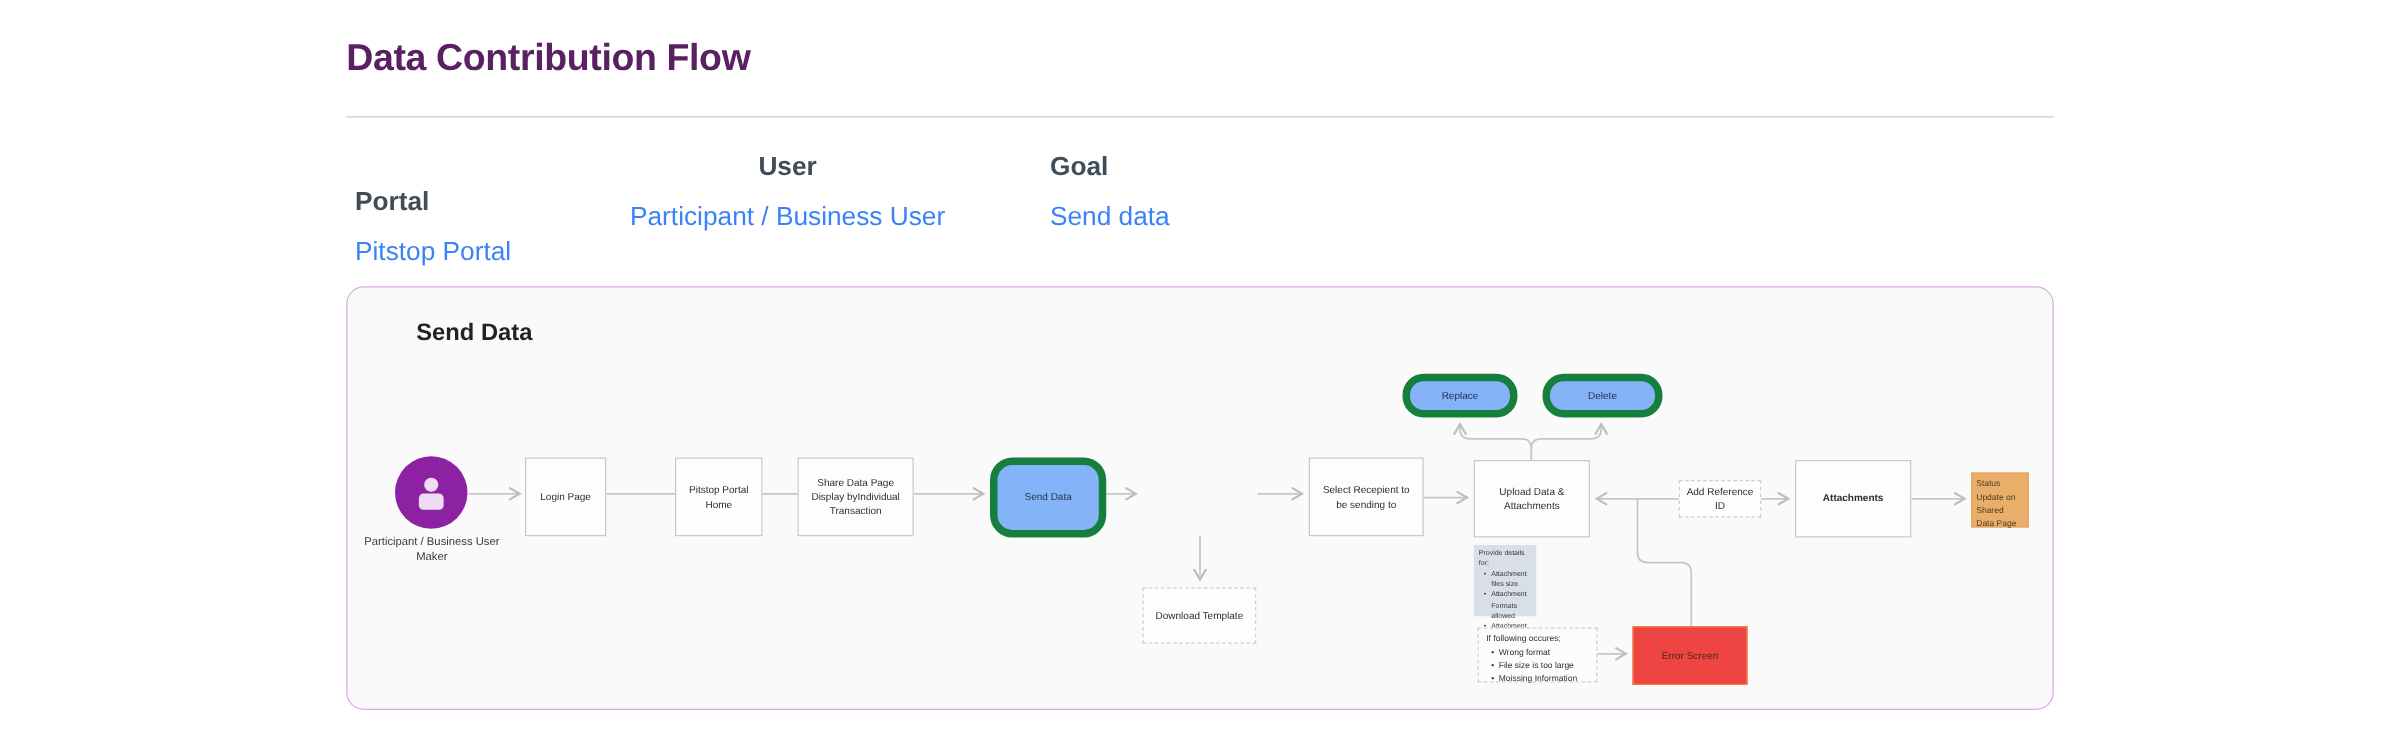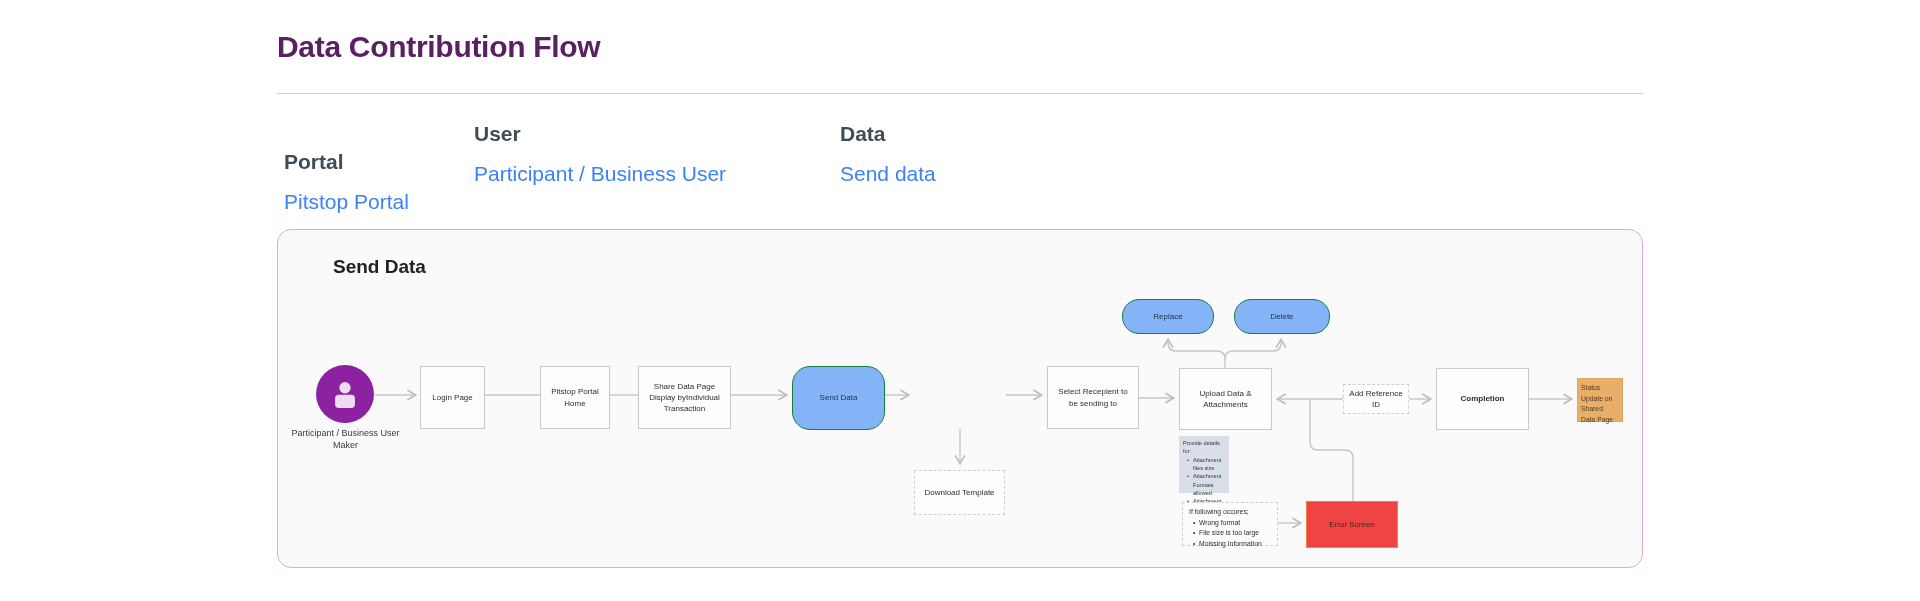--- a/index.html
+++ b/index.html
@@ -7,33 +7,33 @@
               font-family:"Liberation Sans", sans-serif; }
   .page { position:relative; width:1828px; height:601px; background:#fff; }
 
   .page-title { position:absolute; left:277px; top:30px; font-size:30px; font-weight:700;
                 color:#5a2162; letter-spacing:-0.3px; }
   .divider { position:absolute; left:277px; top:93px; width:1366px; height:1px; background:#cfcfcf; }
 
   .meta-col { position:absolute; top:120px; }
   .meta-col .meta-label { font-size:21px; font-weight:700; color:#3f4d58; line-height:28px; }
   .meta-col .meta-value { font-size:21px; font-weight:400; color:#3b82f6; line-height:28px; margin-top:12px; }
-  .meta-portal { left:284px;margin-top:28px; } .meta-user { left:474px; } .meta-goal { left:840px; }
+  .meta-portal { left:284px;margin-top:28px; } .meta-user { left:504px;text-align:center; } .meta-goal { left:840px; }
 
   .flow-container { position:absolute; left:277px; top:229px; width:1366px; height:339px;
                     background:#fafafa; border:1.5px solid #dcaae2; border-radius:14px; }
   .flow-heading { position:absolute; left:55px; top:26px; font-size:19px; font-weight:700; color:#222; }
 
   .connectors { position:absolute; left:0; top:0; width:1363px; height:336px; }
 
   .node { position:absolute; background:#fdfdfd; border:1px solid #c9c9c9; display:flex;
           align-items:center; justify-content:center; text-align:center; font-size:8px;
           color:#2e2e2e; line-height:1.4; padding:2px 5px; }
   .node.dashed { border-style:dashed; border-color:#cfcfcf; }
-  .node.blue { background:#85b3f7; border:1px solid #15803d; border-radius:18px; color:#20344d; }
+  .node.blue { background:#85b3f7; border:6px solid #15803d; border-radius:18px; color:#20344d; }
   .node.pill { border-radius:17px; }
   .node.bold { font-weight:700; }
   .node.status { background:#e9ae69; border-color:#e2a55e; color:#4c3c22; font-size:6.8px;
                  align-items:flex-start; justify-content:flex-start; text-align:left;
                  padding:4px 3px; line-height:1.55; }
   .node.error { background:#ef4444; border-color:#f08142; color:#44291a; }
 
   .note { position:absolute; font-size:6.8px; text-align:left; color:#2e2e2e; line-height:1.5; }
   .note-gray { background:#d9dfe8; border:none; font-size:5.6px; color:#33373d; padding:3px 4px; line-height:1.45; }
   .note-dashed { background:#fcfcfc; border:1px dashed #cfcfcf; padding:4px 6px; }
@@ -56,21 +56,21 @@
 
   <div class="meta-col meta-portal">
     <div class="meta-label">Portal</div>
     <div class="meta-value">Pitstop Portal</div>
   </div>
   <div class="meta-col meta-user">
     <div class="meta-label">User</div>
     <div class="meta-value">Participant / Business User</div>
   </div>
   <div class="meta-col meta-goal">
-    <div class="meta-label">Data</div>
+    <div class="meta-label">Goal</div>
     <div class="meta-value">Send data</div>
   </div>
 
   <div class="flow-container">
 
     <div class="flow-heading">Send Data</div>
 
     <svg class="connectors" viewBox="0 0 1363 336" fill="none">
       <defs>
         <marker id="arr" markerWidth="9" markerHeight="10" refX="6.5" refY="4.5" orient="auto">
@@ -108,21 +108,21 @@
       <div>Maker</div>
     </div>
 
     <div class="node" style="left:142px;top:136px;width:65px;height:63px;">Login Page</div>
     <div class="node" style="left:262px;top:136px;width:70px;height:63px;">Pitstop Portal Home</div>
     <div class="node" style="left:360px;top:136px;width:93px;height:63px;">Share Data Page Display byIndividual Transaction</div>
     <div class="node blue" style="left:514px;top:136px;width:93px;height:64px;">Send Data</div>
     <div class="node" style="left:901px;top:138px;width:93px;height:62px;">Upload Data &amp; Attachments</div>
     <div class="node" style="left:769px;top:136px;width:92px;height:63px;">Select Recepient to be sending to</div>
     <div class="node dashed" style="left:1065px;top:154px;width:66px;height:30px;">Add Reference ID</div>
-    <div class="node bold" style="left:1158px;top:138px;width:93px;height:62px;">Completion</div>
+    <div class="node bold" style="left:1158px;top:138px;width:93px;height:62px;">Attachments</div>
     <div class="node status" style="left:1299px;top:148px;width:46px;height:44px;">Status Update on Shared Data Page</div>
 
     <div class="node blue pill" style="left:844px;top:69px;width:92px;height:35px;">Replace</div>
     <div class="node blue pill" style="left:956px;top:69px;width:96px;height:35px;">Delete</div>
 
     <div class="node dashed" style="left:636px;top:240px;width:91px;height:45px;">Download Template</div>
 
     <div class="note note-gray" style="left:901px;top:206px;width:50px;height:57px;">
       <div>Provide details for:</div>
       <ul class="note-list">

